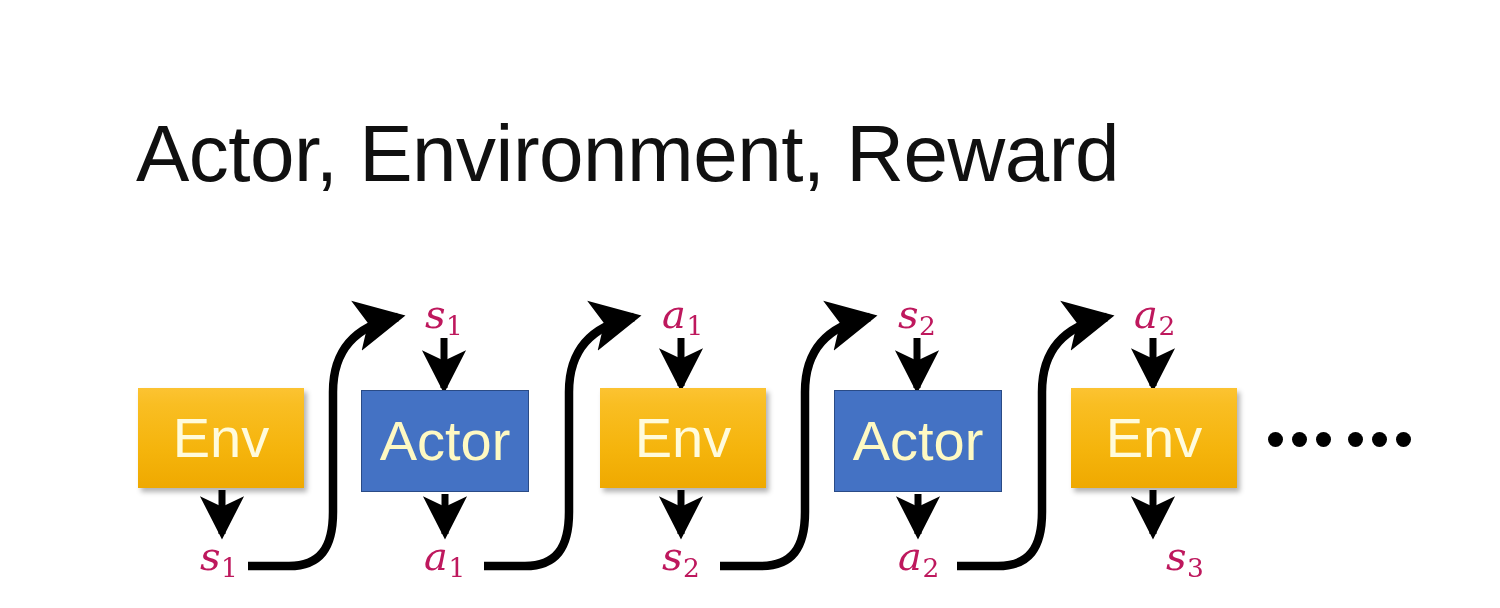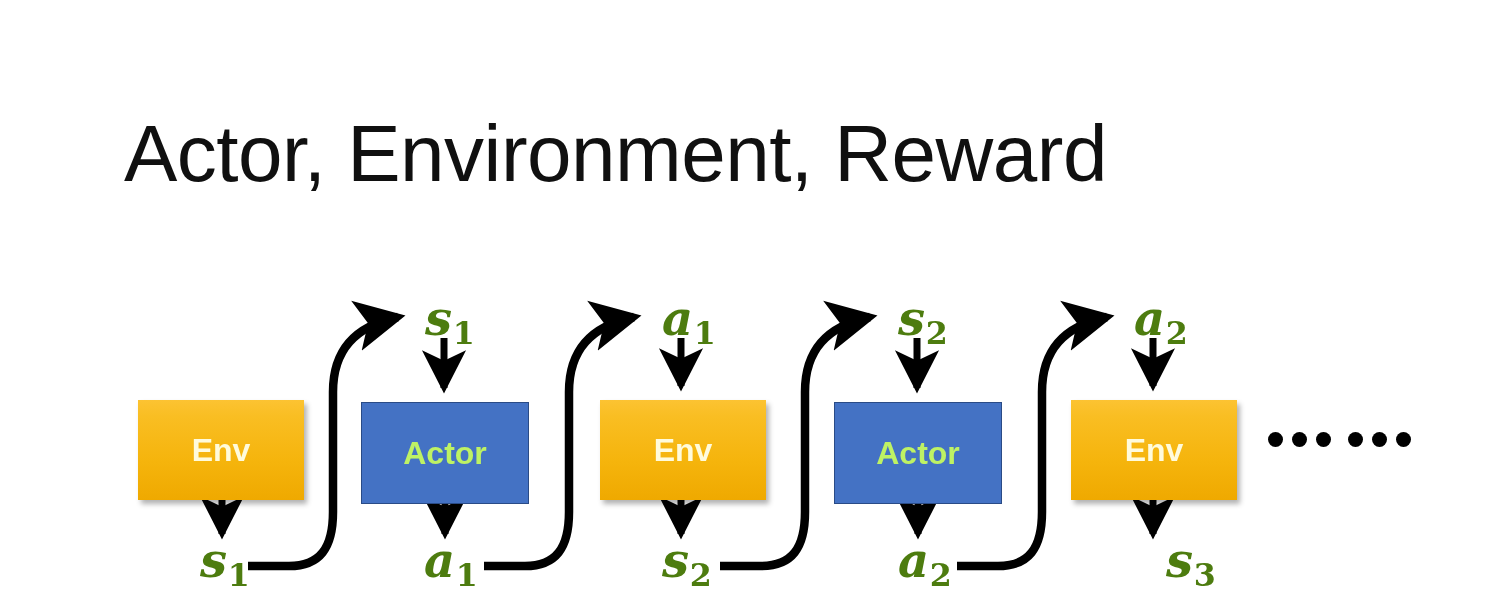--- a/index.html
+++ b/index.html
@@ -22,21 +22,21 @@
     left: 0;
     top: 0;
     width: 1500px;
     height: 608px;
     background: #ffffff;
   }
 
   
   #slide-title {
     position: absolute;
-    left: 124px;
+    left: 136px;
     top: 112px;
     font-family: "Liberation Sans", sans-serif;
     font-size: 80px;
     font-weight: 300;
     line-height: 1.05;
     color: #101010;
     letter-spacing: -0.5px;
     white-space: nowrap;
   }
 
@@ -50,54 +50,53 @@
   }
 
   
   .node-box {
     position: absolute;
     box-sizing: border-box;
     display: flex;
     align-items: center;
     justify-content: center;
     font-family: "Liberation Sans", sans-serif;
-    font-weight: 700;
-    font-size: 32px;
+    font-weight: 400;
+    font-size: 56px;
     line-height: 1;
     user-select: none;
-    margin-top: 12px;
   }
 
   .node-box.env {
     background: linear-gradient(to bottom,
                 #FCC332 0%,
                 #F9BE23 16%,
                 #F5B40C 62%,
                 #EFA900 100%);
     color: #FFFBDC;
     border: none;
     box-shadow: 3px 4px 5px rgba(0,0,0,0.30);
   }
 
   .node-box.actor {
     background: #4472C4;
-    color: #bef264;
+    color: #fef9c3;
     border: 1.5px solid #2A4B86;
     box-shadow: none;
   }
 
   
   .math-label {
     position: absolute;
     font-family: "DejaVu Serif", "Liberation Serif", serif;
     font-style: italic;
-    font-weight: 700;
-    font-size: 48px;
+    font-weight: 400;
+    font-size: 40px;
     line-height: 1;
-    color: #4d7c0f;
+    color: #be185d;
     white-space: nowrap;
     user-select: none;
   }
   .math-label sub {
     font-size: 0.66em;
     font-style: normal;
     vertical-align: baseline;
     position: relative;
     top: 0.28em;
     left: 0.02em;

